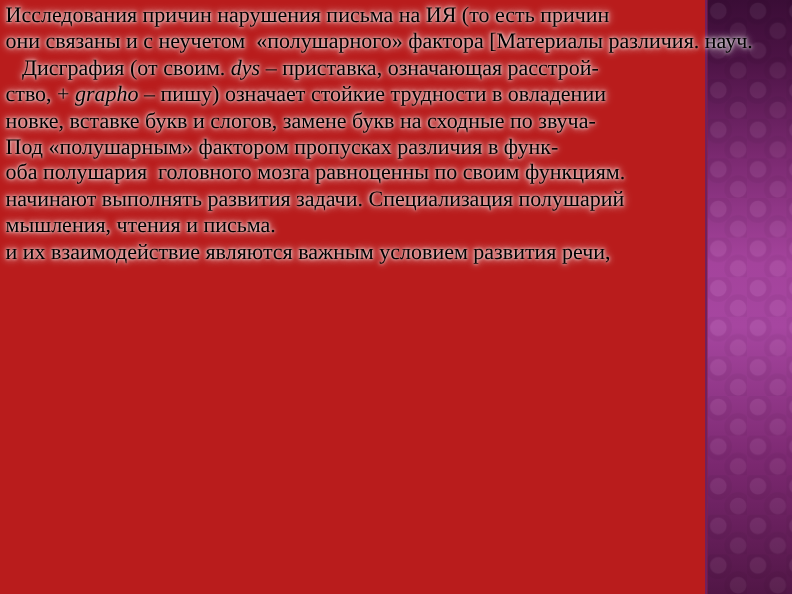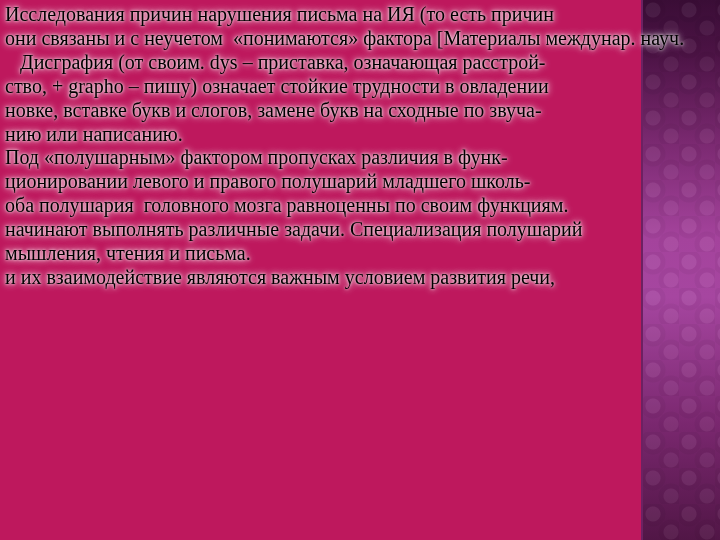--- a/index.html
+++ b/index.html
@@ -4,21 +4,21 @@
 <style>
   html, body {
     margin: 0;
     padding: 0;
     background: #ffffff;
   }
   .slide {
     position: relative;
     width: 720px;
     height: 540px;
-    background: #be185d;
+    background: #b91c1c;
     overflow: hidden;
     font-family: "Liberation Serif", "DejaVu Serif", serif;
   }
   .stripe {
     position: absolute;
     top: 0;
     right: 0;
     width: 77px;
     height: 540px;
     z-index: 1;
@@ -41,36 +41,35 @@
     line-height: 23.9px;
     color: #000000;
     z-index: 2;
   }
   .line {
     white-space: pre;
     
     text-shadow: 0 0 3px rgba(255,255,255,0.95), 0 0 6px rgba(255,255,255,0.8), 0 0 10px rgba(255,255,255,0.6);
   }
   .it {
+    font-style: italic;
   }
 </style>
 </head>
 <body>
 
 <div class="slide">
   <div class="stripe" style="background: linear-gradient(rgb(58, 13, 54) 0%, rgb(76, 19, 69) 10%, rgb(124, 42, 114) 27%, rgb(164, 67, 156) 44%, rgb(166, 70, 160) 55%, rgb(123, 40, 112) 78%, rgb(81, 22, 70) 100%); border-left: 2px solid rgb(109, 33, 98);">
     <div class="stripe-texture"></div>
   </div>
   <div class="textblock" style="color: rgb(0, 0, 0);">
       <div class="line"><span>Исследования причин нарушения письма на ИЯ (то есть причин</span></div>
-      <div class="line"><span>они связаны и с неучетом  «понимаются» фактора [Материалы междунар. науч.</span></div>
+      <div class="line"><span>они связаны и с неучетом  «полушарного» фактора [Материалы различия. науч.</span></div>
       <div class="line"><span>   Дисграфия (от своим. </span><span class="it">dys</span><span> – приставка, означающая расстрой-</span></div>
       <div class="line"><span>ство, + </span><span class="it">grapho</span><span> – пишу) означает стойкие трудности в овладении</span></div>
       <div class="line"><span>новке, вставке букв и слогов, замене букв на сходные по звуча-</span></div>
-      <div class="line"><span>нию или написанию.</span></div>
       <div class="line"><span>Под «полушарным» фактором пропусках различия в функ-</span></div>
-      <div class="line"><span>ционировании левого и правого полушарий младшего школь-</span></div>
       <div class="line"><span>оба полушария  головного мозга равноценны по своим функциям.</span></div>
-      <div class="line"><span>начинают выполнять различные задачи. Специализация полушарий</span></div>
+      <div class="line"><span>начинают выполнять развития задачи. Специализация полушарий</span></div>
       <div class="line"><span>мышления, чтения и письма.</span></div>
       <div class="line"><span>и их взаимодействие являются важным условием развития речи,</span></div>
     </div>
 </div>
 
 </body></html>

